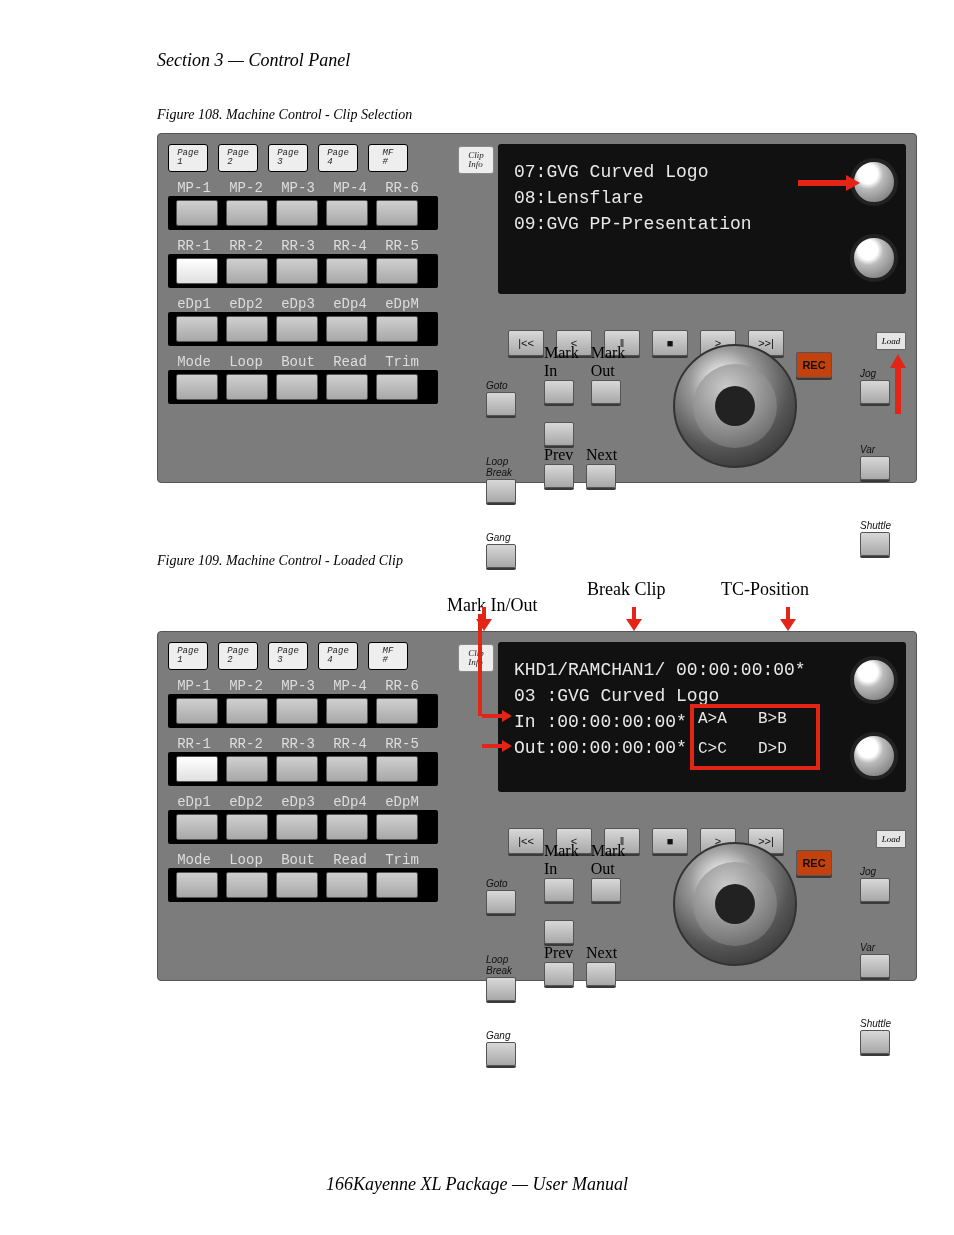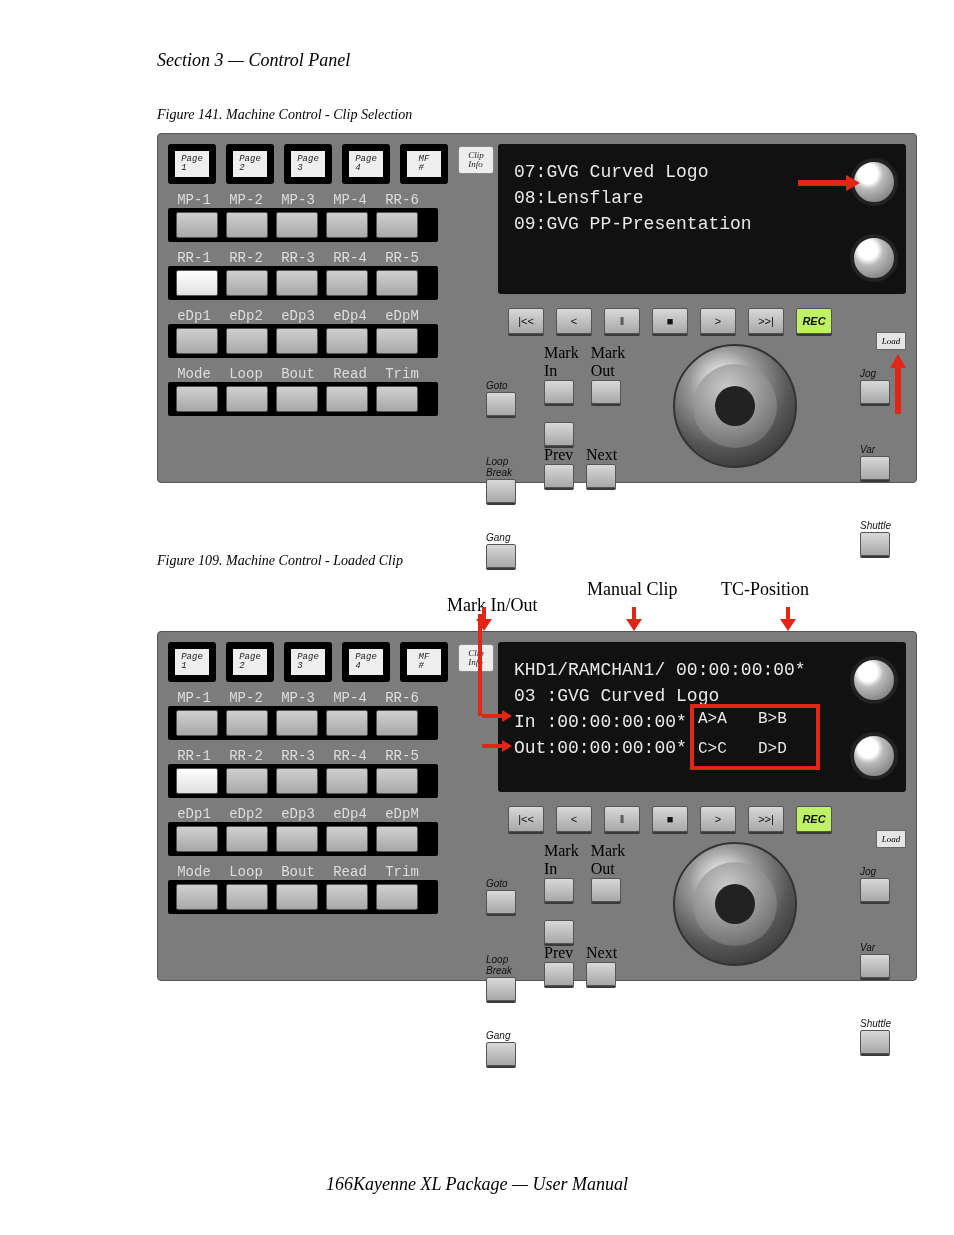--- a/index.html
+++ b/index.html
@@ -46,21 +46,21 @@
     border-radius: 4px;
     position: relative;
     box-sizing: border-box;
   }
   .left-col {
     position:absolute; left:10px; top:10px; width:280px;
     font-family: "Courier New", monospace; color:#dcdcdc;
   }
   .page-btn-row { display:flex; gap:10px; }
   .page-btn {
-    width:38px; height:26px; background:#eee; border:7px solid #000000;
+    width:38px; height:26px; background:#eee; border:1px solid #000000;
     border-radius:3px; font-size:9px; font-style:italic; color:#222;
     display:flex; flex-direction:column; align-items:center; justify-content:center;
     line-height:1;
   }
 
   .bank { margin-top:8px; }
   .bank-labels { display:flex; gap:0; font-size:14px; letter-spacing:0; color:#ddd; }
   .bank-labels span { width:52px; text-align:center; }
   .bank-row { display:flex; gap:0; background:#000; padding:4px 4px 0 4px; border-radius:2px; width:262px;}
   .bank-btn {
@@ -105,21 +105,21 @@
     position:absolute; left:310px; right:10px; top:170px; bottom:10px;
   }
   .tbar { display:flex; gap:12px; align-items:center; }
   .tkey {
     width:34px; height:24px; background: linear-gradient(#d8d8d8,#a8a8a8);
     border:1px solid #555; border-radius:2px;
     display:flex; align-items:center; justify-content:center;
     font-size:11px; color:#111; font-family: Arial, sans-serif;
     box-shadow: 0 2px 0 #3a3a3a;
   }
-  .tkey.rec { background:#bef264; color:#111; font-weight:bold; font-style:italic;}
+  .tkey.rec { background:#c2410c; color:#111; font-weight:bold; margin-top:44px;}
   .mini-load {
     position:absolute; right:0; top:28px;
     width:28px; height:16px; background:#e5e5e5; border:1px solid #666;
     font-size:9px; font-style:italic; text-align:center; line-height:16px;
   }
 
   .side-btns-left {
     position:absolute; left:-12px; top:40px;
     width:50px;
   }
@@ -211,21 +211,21 @@
     font-style:italic; font-size:18px;
   }
 </style>
 </head>
 <body>
 
 <div class="page">
 
   <div class="section-header">Section 3 — Control Panel</div>
 
-  <div class="figcap">Figure 141.  Machine Control - Clip Selection</div>
+  <div class="figcap">Figure 108.  Machine Control - Clip Selection</div>
 
   <div class="device" style="position:relative;">
 
     <div class="left-col">
       <div class="page-btn-row">
         <div class="page-btn">
             <span>Page<br>1</span>
           </div>
         <div class="page-btn">
             <span>Page<br>2</span>
@@ -384,21 +384,21 @@
       </div>
 
       <div class="jogwheel"></div>
     </div>
   </div>
 
   <div class="figcap" style="margin-top:70px;">Figure 109.  Machine Control - Loaded Clip</div>
 
   <div class="fig2-labels">
     <span style="left:290px;margin-top:16px;">Mark In/Out</span>
-    <span style="left:430px;">Manual Clip</span>
+    <span style="left:430px;">Break Clip</span>
     <span style="left:564px;">TC-Position</span>
   </div>
   <div class="fig2-arrows">
     <div class="vArrow" style="left:320px;">
         <div class="shaft"></div>
         <div class="head"></div>
       </div>
     <div class="vArrow" style="left:470px;">
         <div class="shaft"></div>
         <div class="head"></div>

